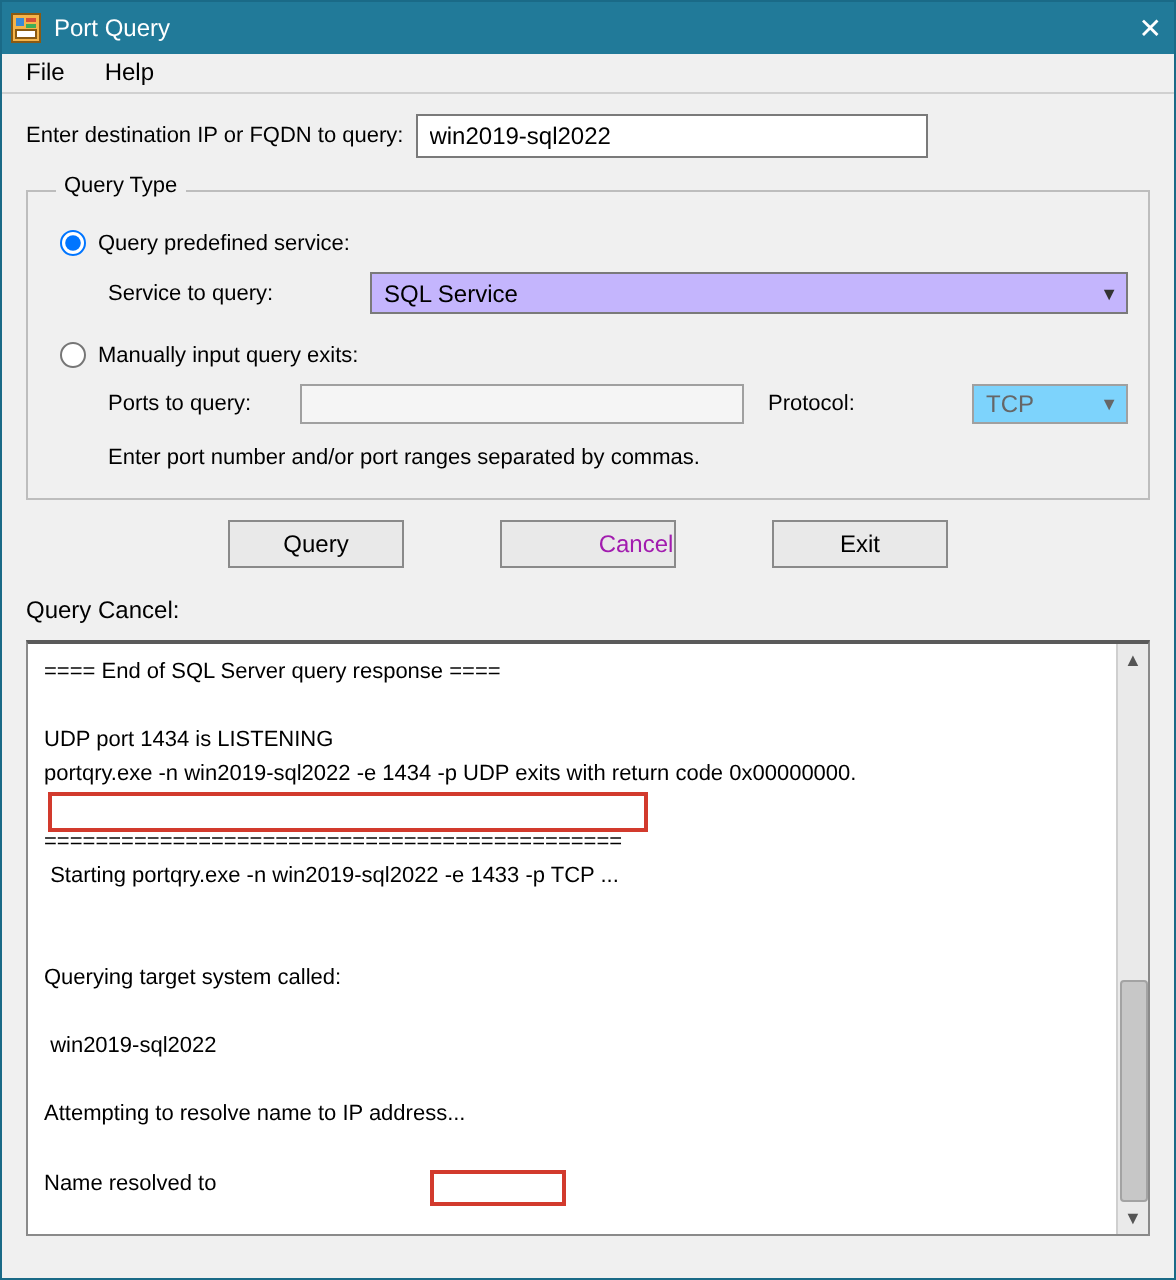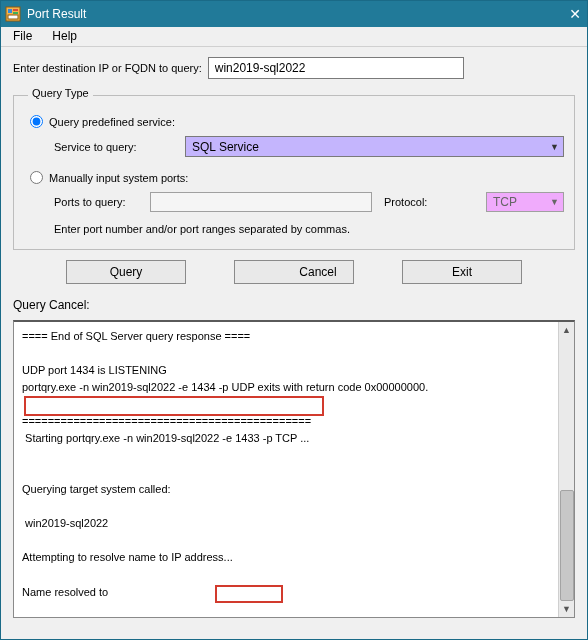--- a/index.html
+++ b/index.html
@@ -20,26 +20,26 @@
 .radio-line { display: flex; align-items: center; margin: 4px 0 8px 6px; }
 .radio-line input { margin-right: 6px; }
 .svc-row { display: flex; align-items: center; margin: 0 0 14px 30px; gap: 35px; }
 .svc-row label { width: 96px; }
 .svc-select { flex: 1; height: 21px; border: 1px solid #7a7a7a; background: #c4b5fd; display: flex; align-items: center; justify-content: space-between; padding: 0 4px 0 6px; font-size: 12px; }
 .svc-select .caret { color: #333; font-size: 9px; }
 .ports-row { display: flex; align-items: center; margin: 0 0 10px 30px; }
 .ports-row label { width: 96px; }
 .ports-row input.ports { flex: 1; height: 20px; border: 1px solid #a0a0a0; background: #f5f5f5; padding: 0 6px; font-size: 12px; color: #666; }
 .ports-row .proto-lab { margin: 0 6px 0 12px; }
-.proto-select { width: 78px; height: 20px; border: 1px solid #a0a0a0; background: #f0abfc; display: flex; align-items: center; justify-content: space-between; padding: 0 4px 0 6px; color: #666; font-size: 12px; }
+.proto-select { width: 78px; height: 20px; border: 1px solid #a0a0a0; background: #7dd3fc; display: flex; align-items: center; justify-content: space-between; padding: 0 4px 0 6px; color: #666; font-size: 12px; }
 .proto-select .caret { font-size: 9px; }
 .hint { margin-left: 30px; line-height: 1.35; }
 .btn-row { display: flex; justify-content: center; gap: 48px; padding: 10px 0 6px 0; }
-button.btn { width: 120px; height: 24px; background: #e9e9e9; border: 1px solid #8a8a8a; font-family: inherit; font-size: 12px; cursor: pointer; color: #000; }
-button.btn[disabled] { color: #000000; cursor: default; padding-left: 48px; }
+button.btn { width: 88px; height: 24px; background: #e9e9e9; border: 1px solid #8a8a8a; font-family: inherit; font-size: 12px; cursor: pointer; color: #000; }
+button.btn[disabled] { color: #a21caf; cursor: default; padding-left: 48px; }
 .reslab { padding: 0 12px 4px 12px; font-size: 12px; }
 .result-wrap { margin: 4px 12px 8px 12px; border: 1px solid #8a8a8a; border-top: 2px solid #5a5a5a; background: #fff; height: 298px; overflow: hidden; position: relative; }
 .result { padding: 6px 8px 6px 8px; font-family: Tahoma, sans-serif; font-size: 11px; line-height: 1.55; white-space: pre-wrap; position: relative; }
 .redbox1, .redbox2 { position: absolute; border: 2px solid #d23a2d; pointer-events: none; }
 .redbox1 { left: 10px; top: 74px; width: 300px; height: 20px; }
 .redbox2 { left: 201px; top: 263px; width: 68px; height: 18px; }
 .scroll-track { position: absolute; right: 0; top: 0; bottom: 0; width: 16px; background: #eaeaea; border-left: 1px solid #cfcfcf; display: flex; flex-direction: column; }
 .scroll-btn { height: 16px; display: flex; align-items: center; justify-content: center; color: #555; font-size: 9px; cursor: pointer; }
 .scroll-thumb { flex: 0 0 auto; width: 14px; margin: 0 auto; background: #c7c7c7; border: 1px solid #a3a3a3; border-radius: 2px; }
 </style>
@@ -50,21 +50,21 @@
   <div class="titlebar">
     <span class="icon">
       <svg width="16" height="16" viewBox="0 0 16 16">
           <rect x="1" y="1" width="14" height="14" fill="#f5b44a" stroke="#8a5a12"></rect>
           <rect x="3" y="3" width="4" height="4" fill="#3a8ad6"></rect>
           <rect x="8" y="3" width="5" height="2" fill="#d64d3a"></rect>
           <rect x="8" y="6" width="5" height="2" fill="#3eaf58"></rect>
           <rect x="3" y="9" width="10" height="4" fill="#fff" stroke="#8a5a12"></rect>
         </svg>
     </span>
-    <span class="title">Port Result</span>
+    <span class="title">Port Query</span>
     <span class="close">✕</span>
   </div>
 
   <div class="menubar">
     <span class="menu">File</span>
     <span class="menu">Help</span>
   </div>
 
   <div class="area">
     <div class="row">
@@ -82,21 +82,21 @@
       <div class="svc-row">
         <label>Service to query:</label>
         <div class="svc-select">
           <span>SQL Service</span>
           <span class="caret">▼</span>
         </div>
       </div>
 
       <div class="radio-line">
         <input type="radio" name="qt" style="">
-        <label>Manually input system ports:</label>
+        <label>Manually input query exits:</label>
       </div>
       <div class="ports-row">
         <label>Ports to query:</label>
         <input type="text" class="ports" disabled="" value="" style="">
         <label class="proto-lab">Protocol:</label>
         <div class="proto-select">
           <span>TCP</span>
           <span class="caret">▼</span>
         </div>
       </div>

